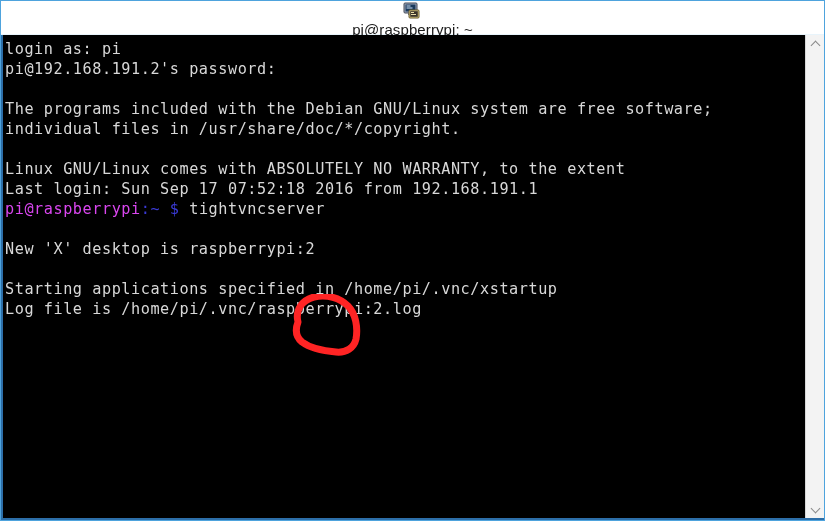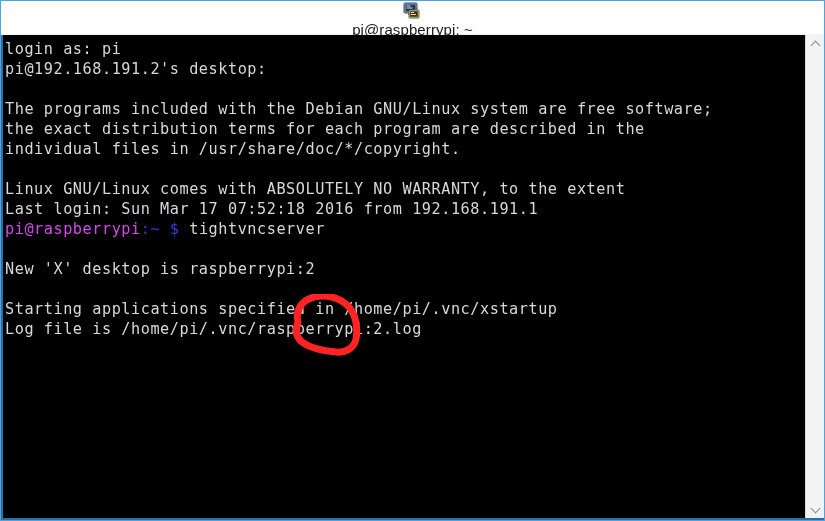--- a/index.html
+++ b/index.html
@@ -223,28 +223,27 @@
         <span class="glyph-close"></span>
       </button>
     </div>
   </div>
 
   <div class="term-wrap">
 
     <div class="term-screen" id="term-screen">
 
       <div class="term-line"><span class="c-white">login as: pi</span></div>
-        <div class="term-line"><span class="c-white">pi@192.168.191.2's desktop:</span></div>
+        <div class="term-line"><span class="c-white">pi@192.168.191.2's password:</span></div>
         <div class="term-line">&nbsp;</div>
         <div class="term-line"><span class="c-white">The programs included with the Debian GNU/Linux system are free software;</span></div>
-        <div class="term-line"><span class="c-white">the exact distribution terms for each program are described in the</span></div>
         <div class="term-line"><span class="c-white">individual files in /usr/share/doc/*/copyright.</span></div>
         <div class="term-line">&nbsp;</div>
         <div class="term-line"><span class="c-white">Linux GNU/Linux comes with ABSOLUTELY NO WARRANTY, to the extent</span></div>
-        <div class="term-line"><span class="c-white">Last login: Sun Mar 17 07:52:18 2016 from 192.168.191.1</span></div>
+        <div class="term-line"><span class="c-white">Last login: Sun Sep 17 07:52:18 2016 from 192.168.191.1</span></div>
         <div class="term-line"><span class="c-green">pi@raspberrypi</span><span class="c-blue">:~ $ </span><span class="c-white">tightvncserver</span></div>
         <div class="term-line">&nbsp;</div>
         <div class="term-line"><span class="c-white">New 'X' desktop is raspberrypi:2</span></div>
         <div class="term-line">&nbsp;</div>
         <div class="term-line"><span class="c-white">Starting applications specified in /home/pi/.vnc/xstartup</span></div>
         <div class="term-line"><span class="c-white">Log file is /home/pi/.vnc/raspberrypi:2.log</span></div>
         <div class="term-line">&nbsp;</div>
         <svg class="annotation" viewBox="0 0 80 62" width="80" height="62">
         <path d="M12,28 C9,16 16,6 28,3 C41,0 54,4 62,12
                  C70,20 72,34 70,45 C68,54 60,59 50,58

